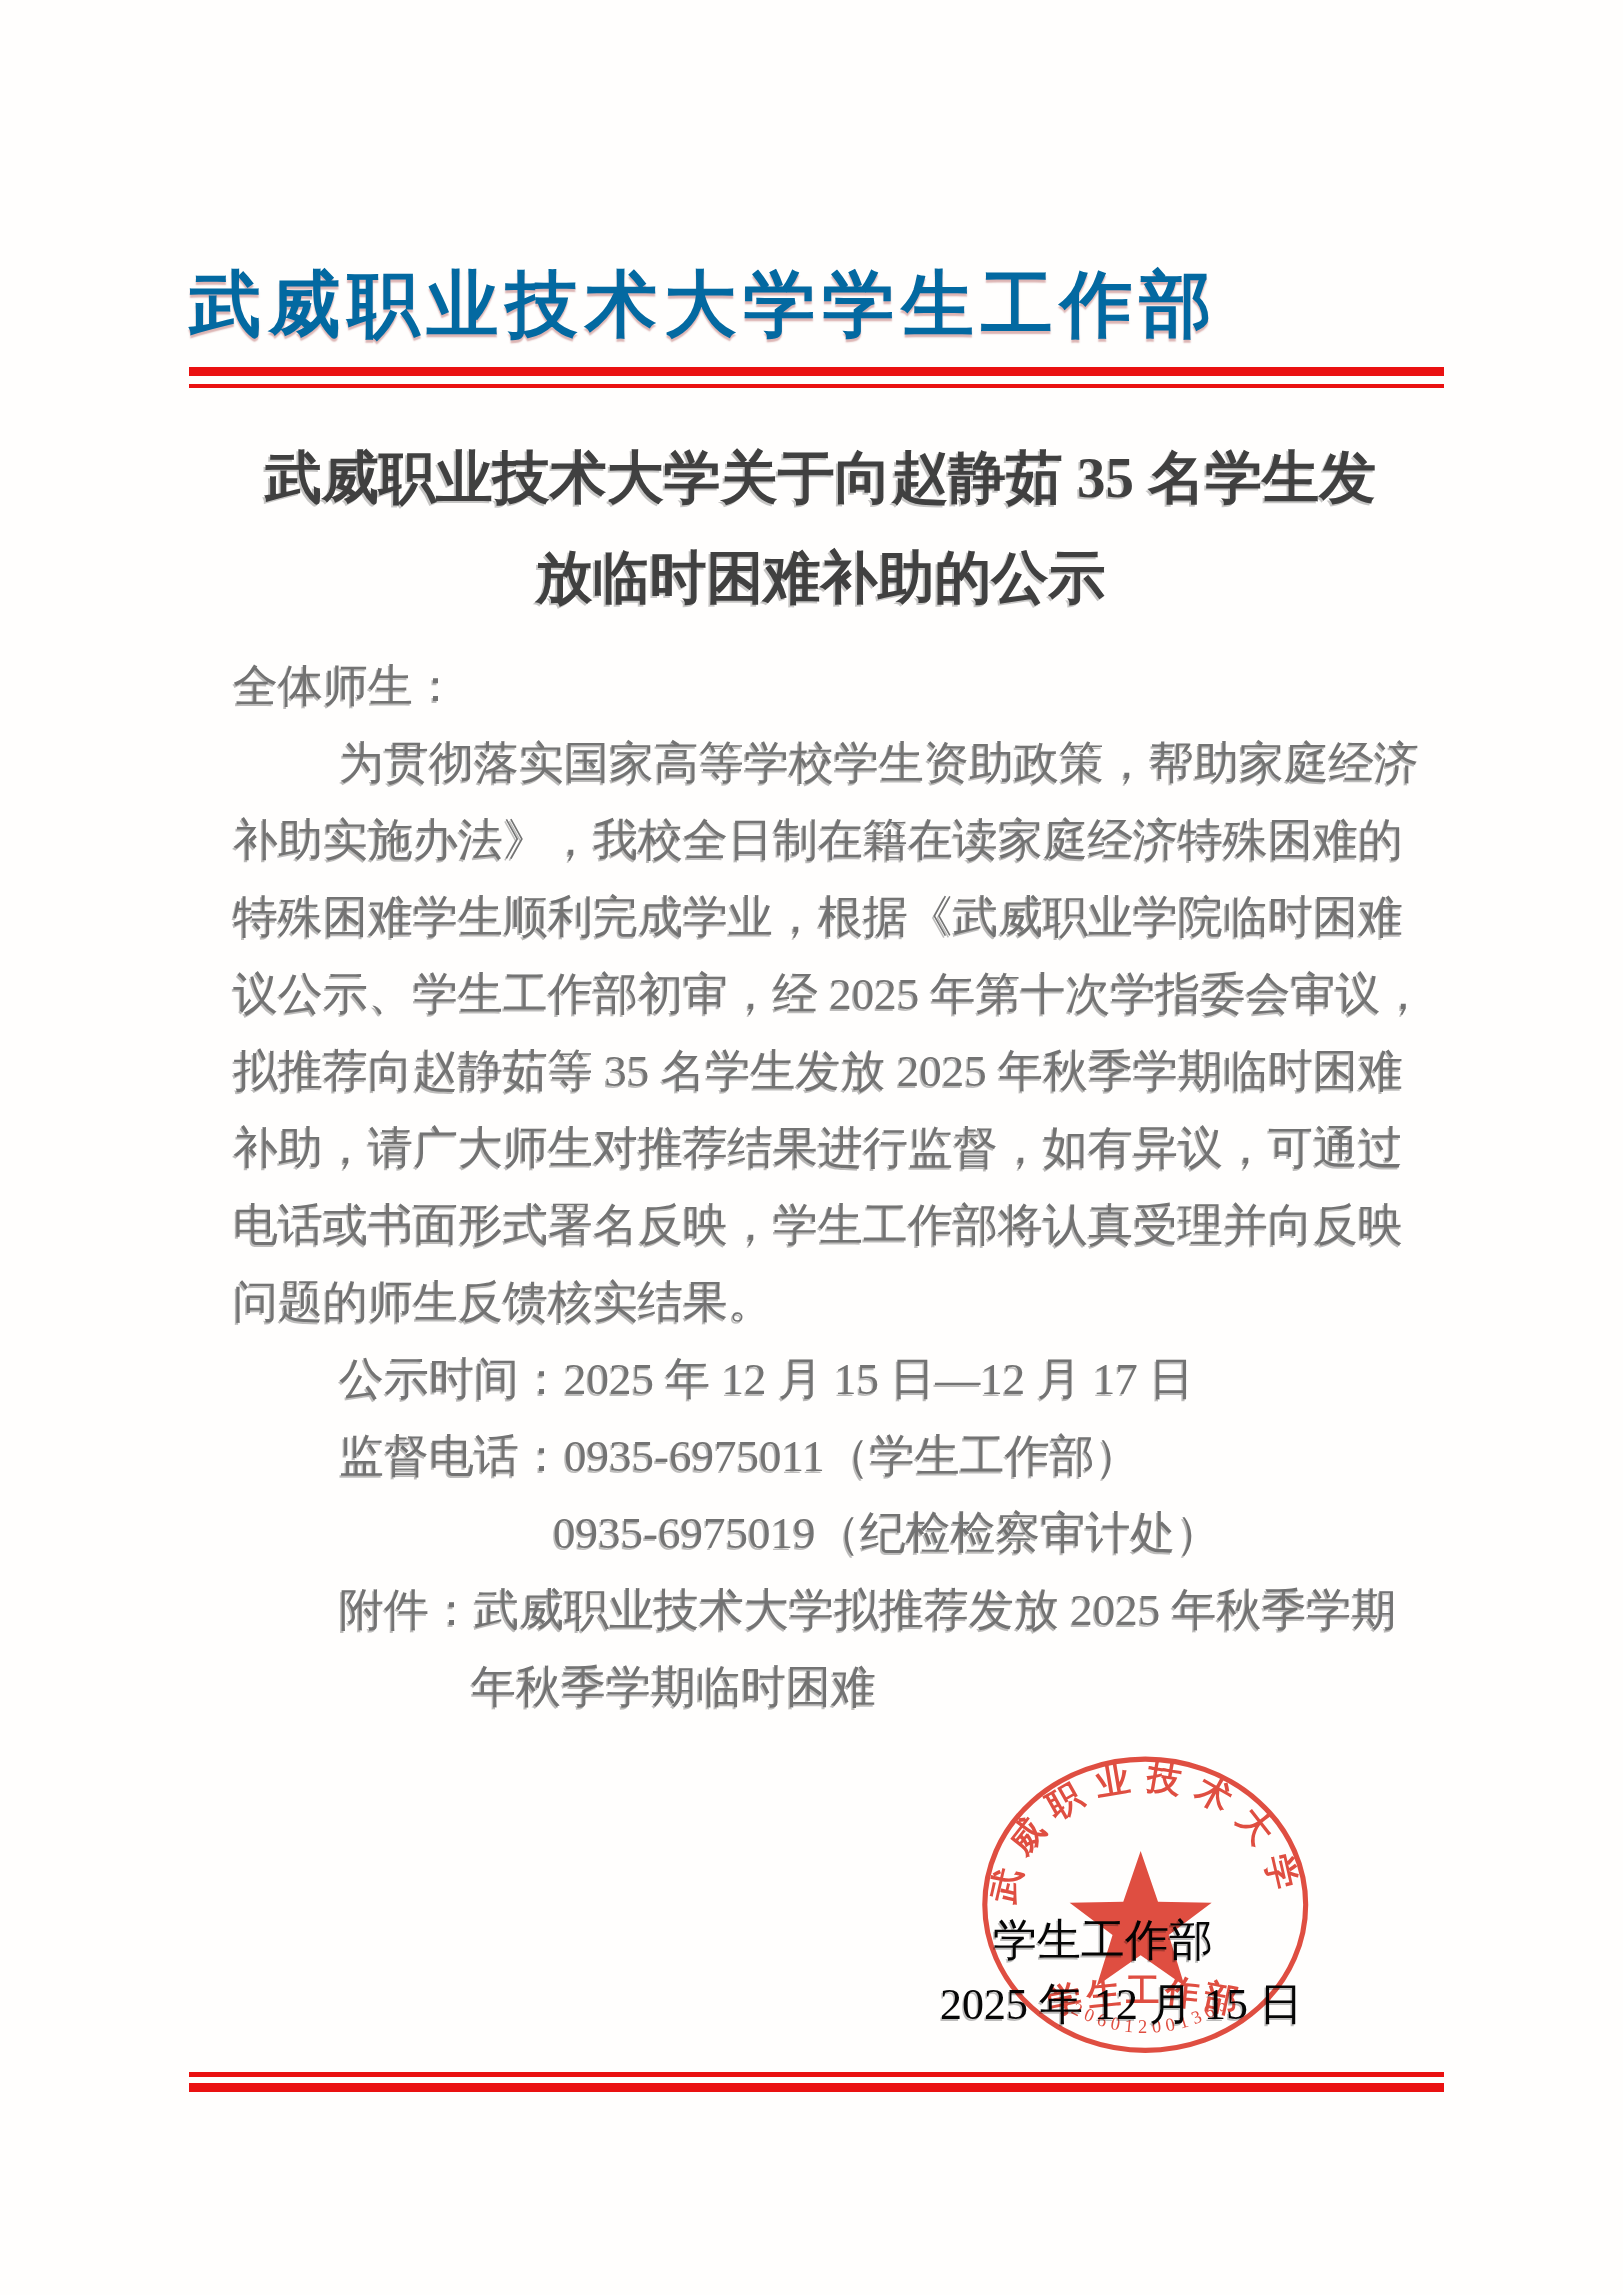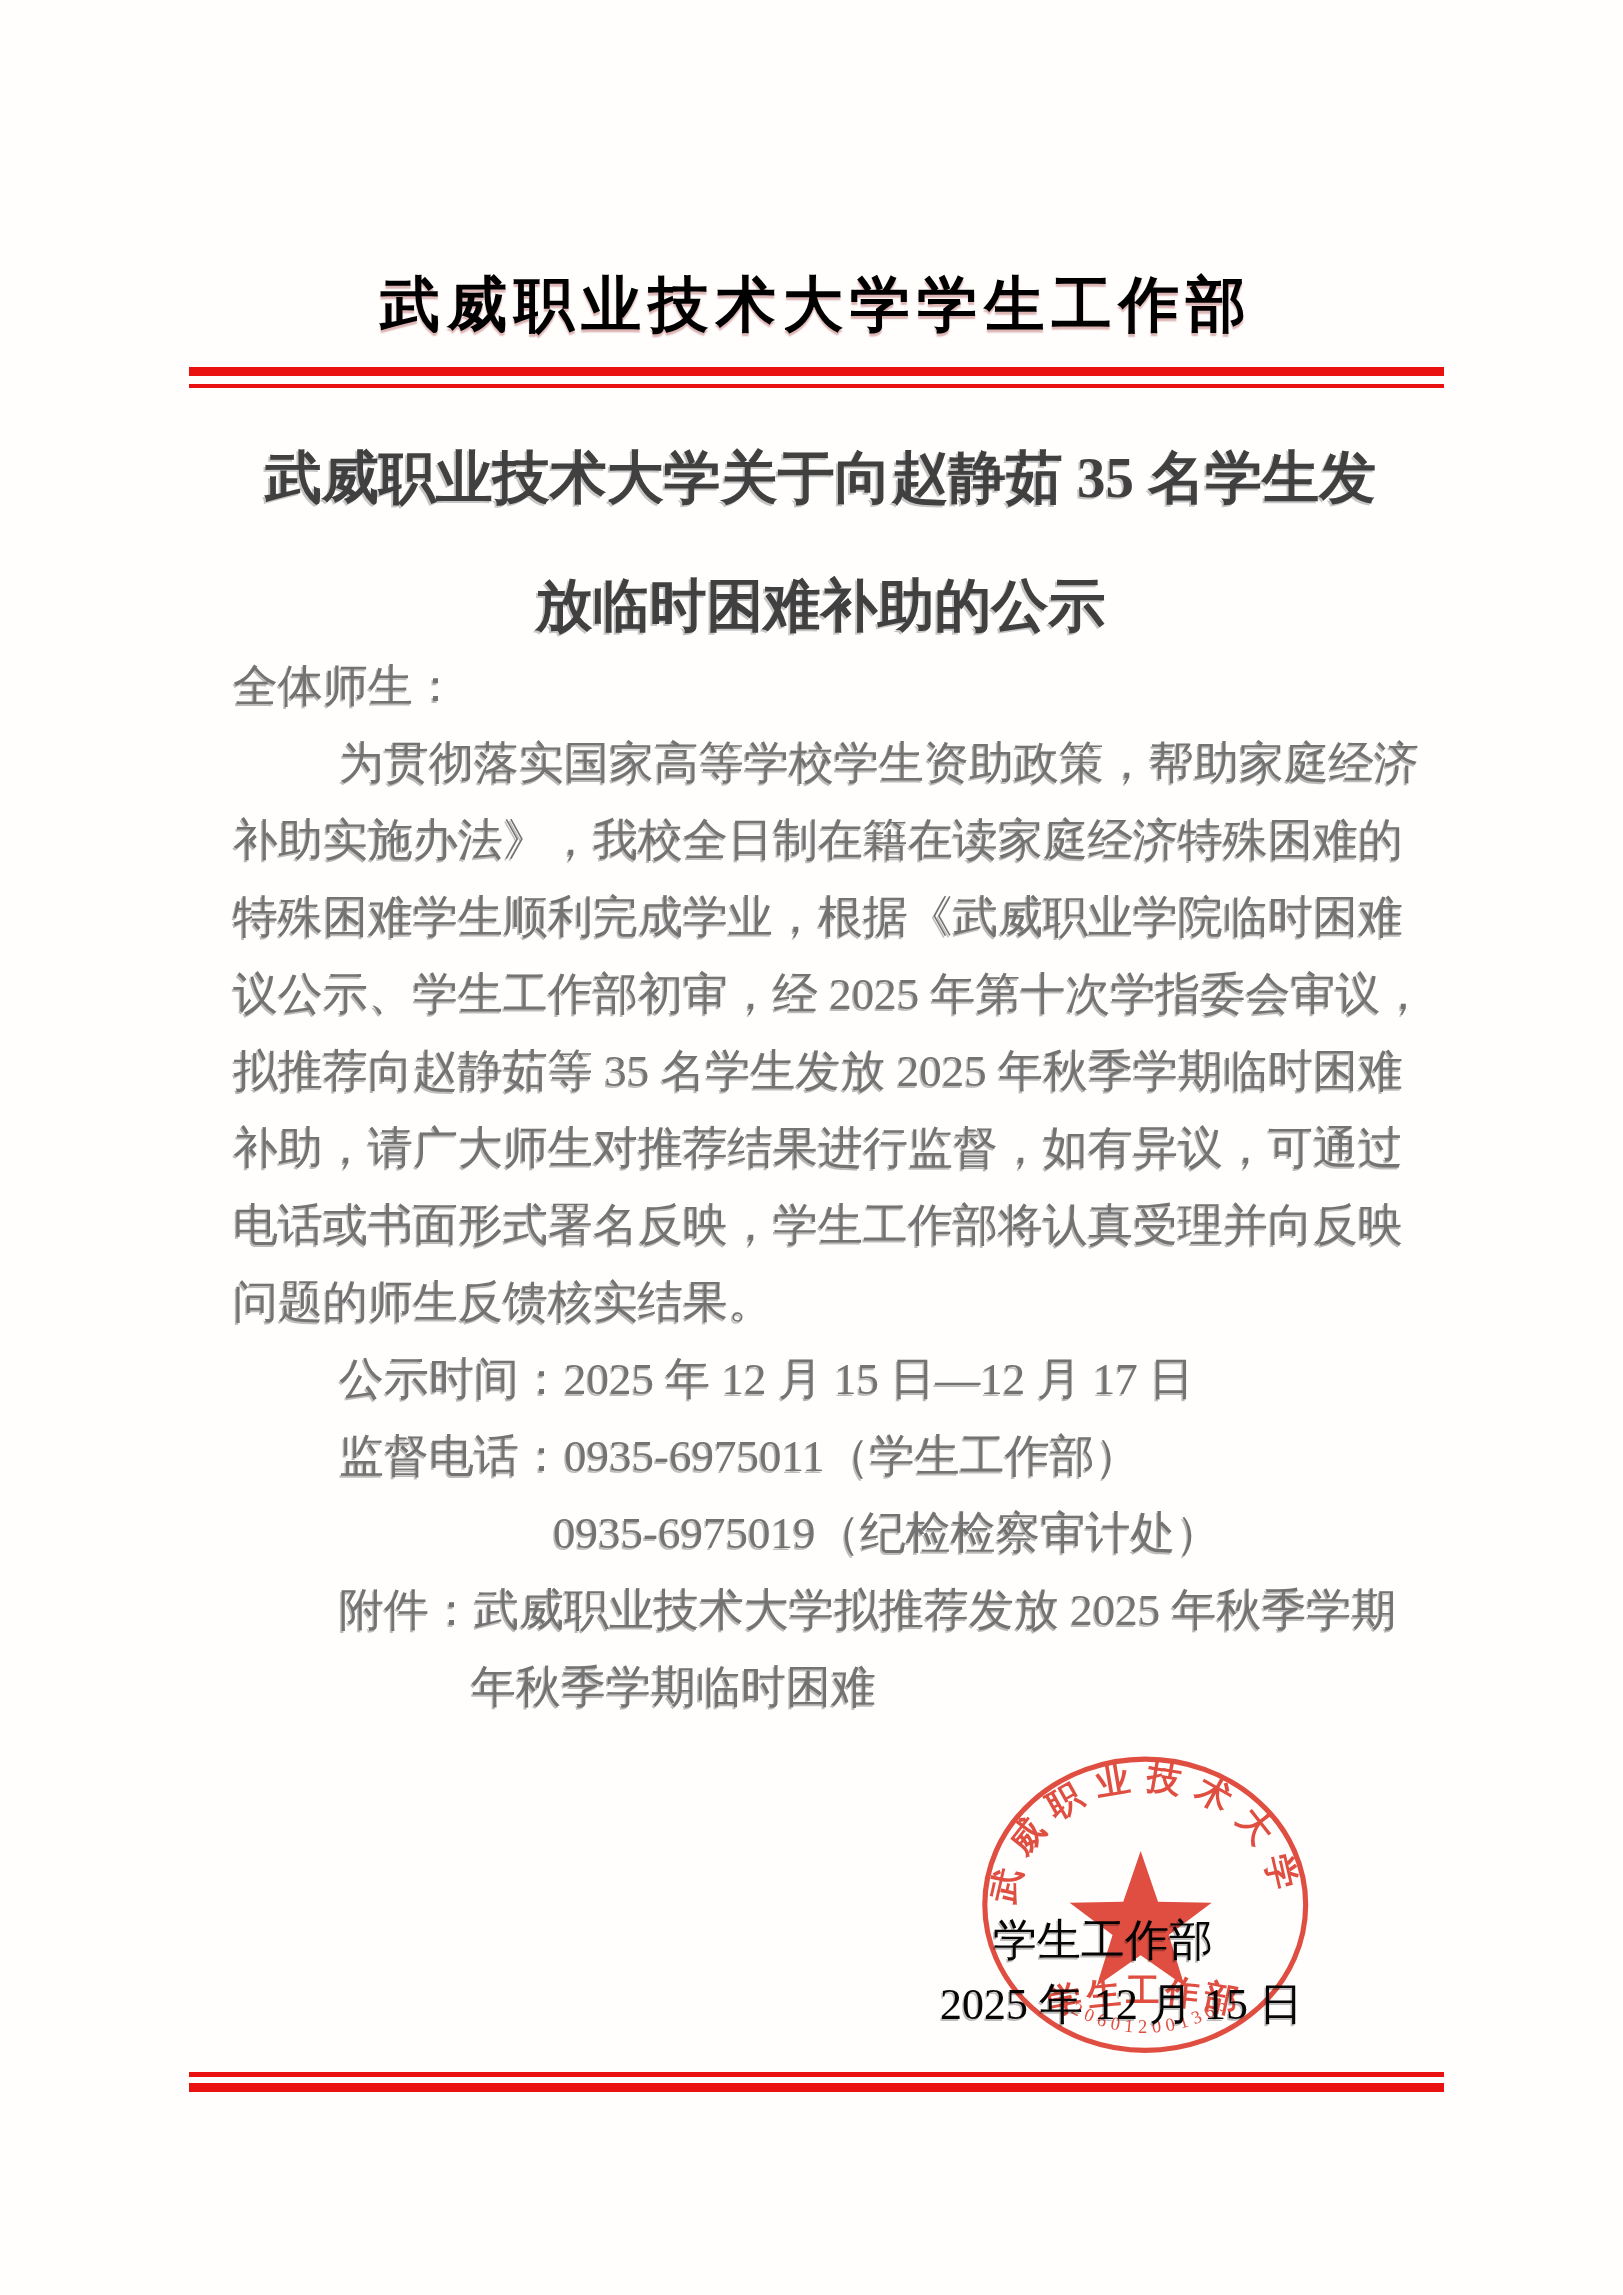--- a/index.html
+++ b/index.html
@@ -8,42 +8,42 @@
     background: #fffefd;
     font-family: "Liberation Serif", serif;
     position: relative;
     overflow: hidden;
   }
   .abs { position: absolute; }
 
   
   .org-name {
     left: 189px; top: 255px; width: 1255px;
-    text-align: center; white-space: nowrap;
-    font-size: 60px; line-height: 100px; font-weight: bold;
+    text-align: left; white-space: nowrap;
+    font-size: 72px; line-height: 100px; font-weight: bold;
     letter-spacing: 7.2px;
-    color: #000000;
+    color: #0369a1;
     text-shadow: 0 3.1px 1.5px rgba(140, 10, 10, 0.30);
   }
   .rule { left: 189px; width: 1255px; background: #ea1111; }
   .rule-h-thick { top: 367px;  height: 8.7px; }
   .rule-h-thin  { top: 384px;  height: 4.1px;  }
   .rule-f-thin  { top: 2072px; height: 4.6px;  }
   .rule-f-thick { top: 2083px; height: 9.2px; }
 
   
   .doc-title {
     left: 179px; width: 1283px;
     text-align: center; white-space: nowrap;
     font-size: 57px; line-height: 67px; font-weight: bold;
     color: #404040;
     text-shadow: -2px 2px 0 rgba(0,0,0,0.22);
   }
   .title-1 { top: 444px; }
-  .title-2 { top: 572px; }
+  .title-2 { top: 544px; }
 
   
   .doc-body {
     left: 233px; top: 658px; width: 1176px;
     font-size: 45px; color: #737373;
   }
   .bline {
     height: 77px; line-height: 57px; white-space: nowrap;
     text-shadow: -1.5px 1.5px 0 rgba(0,0,0,0.26);
   }

